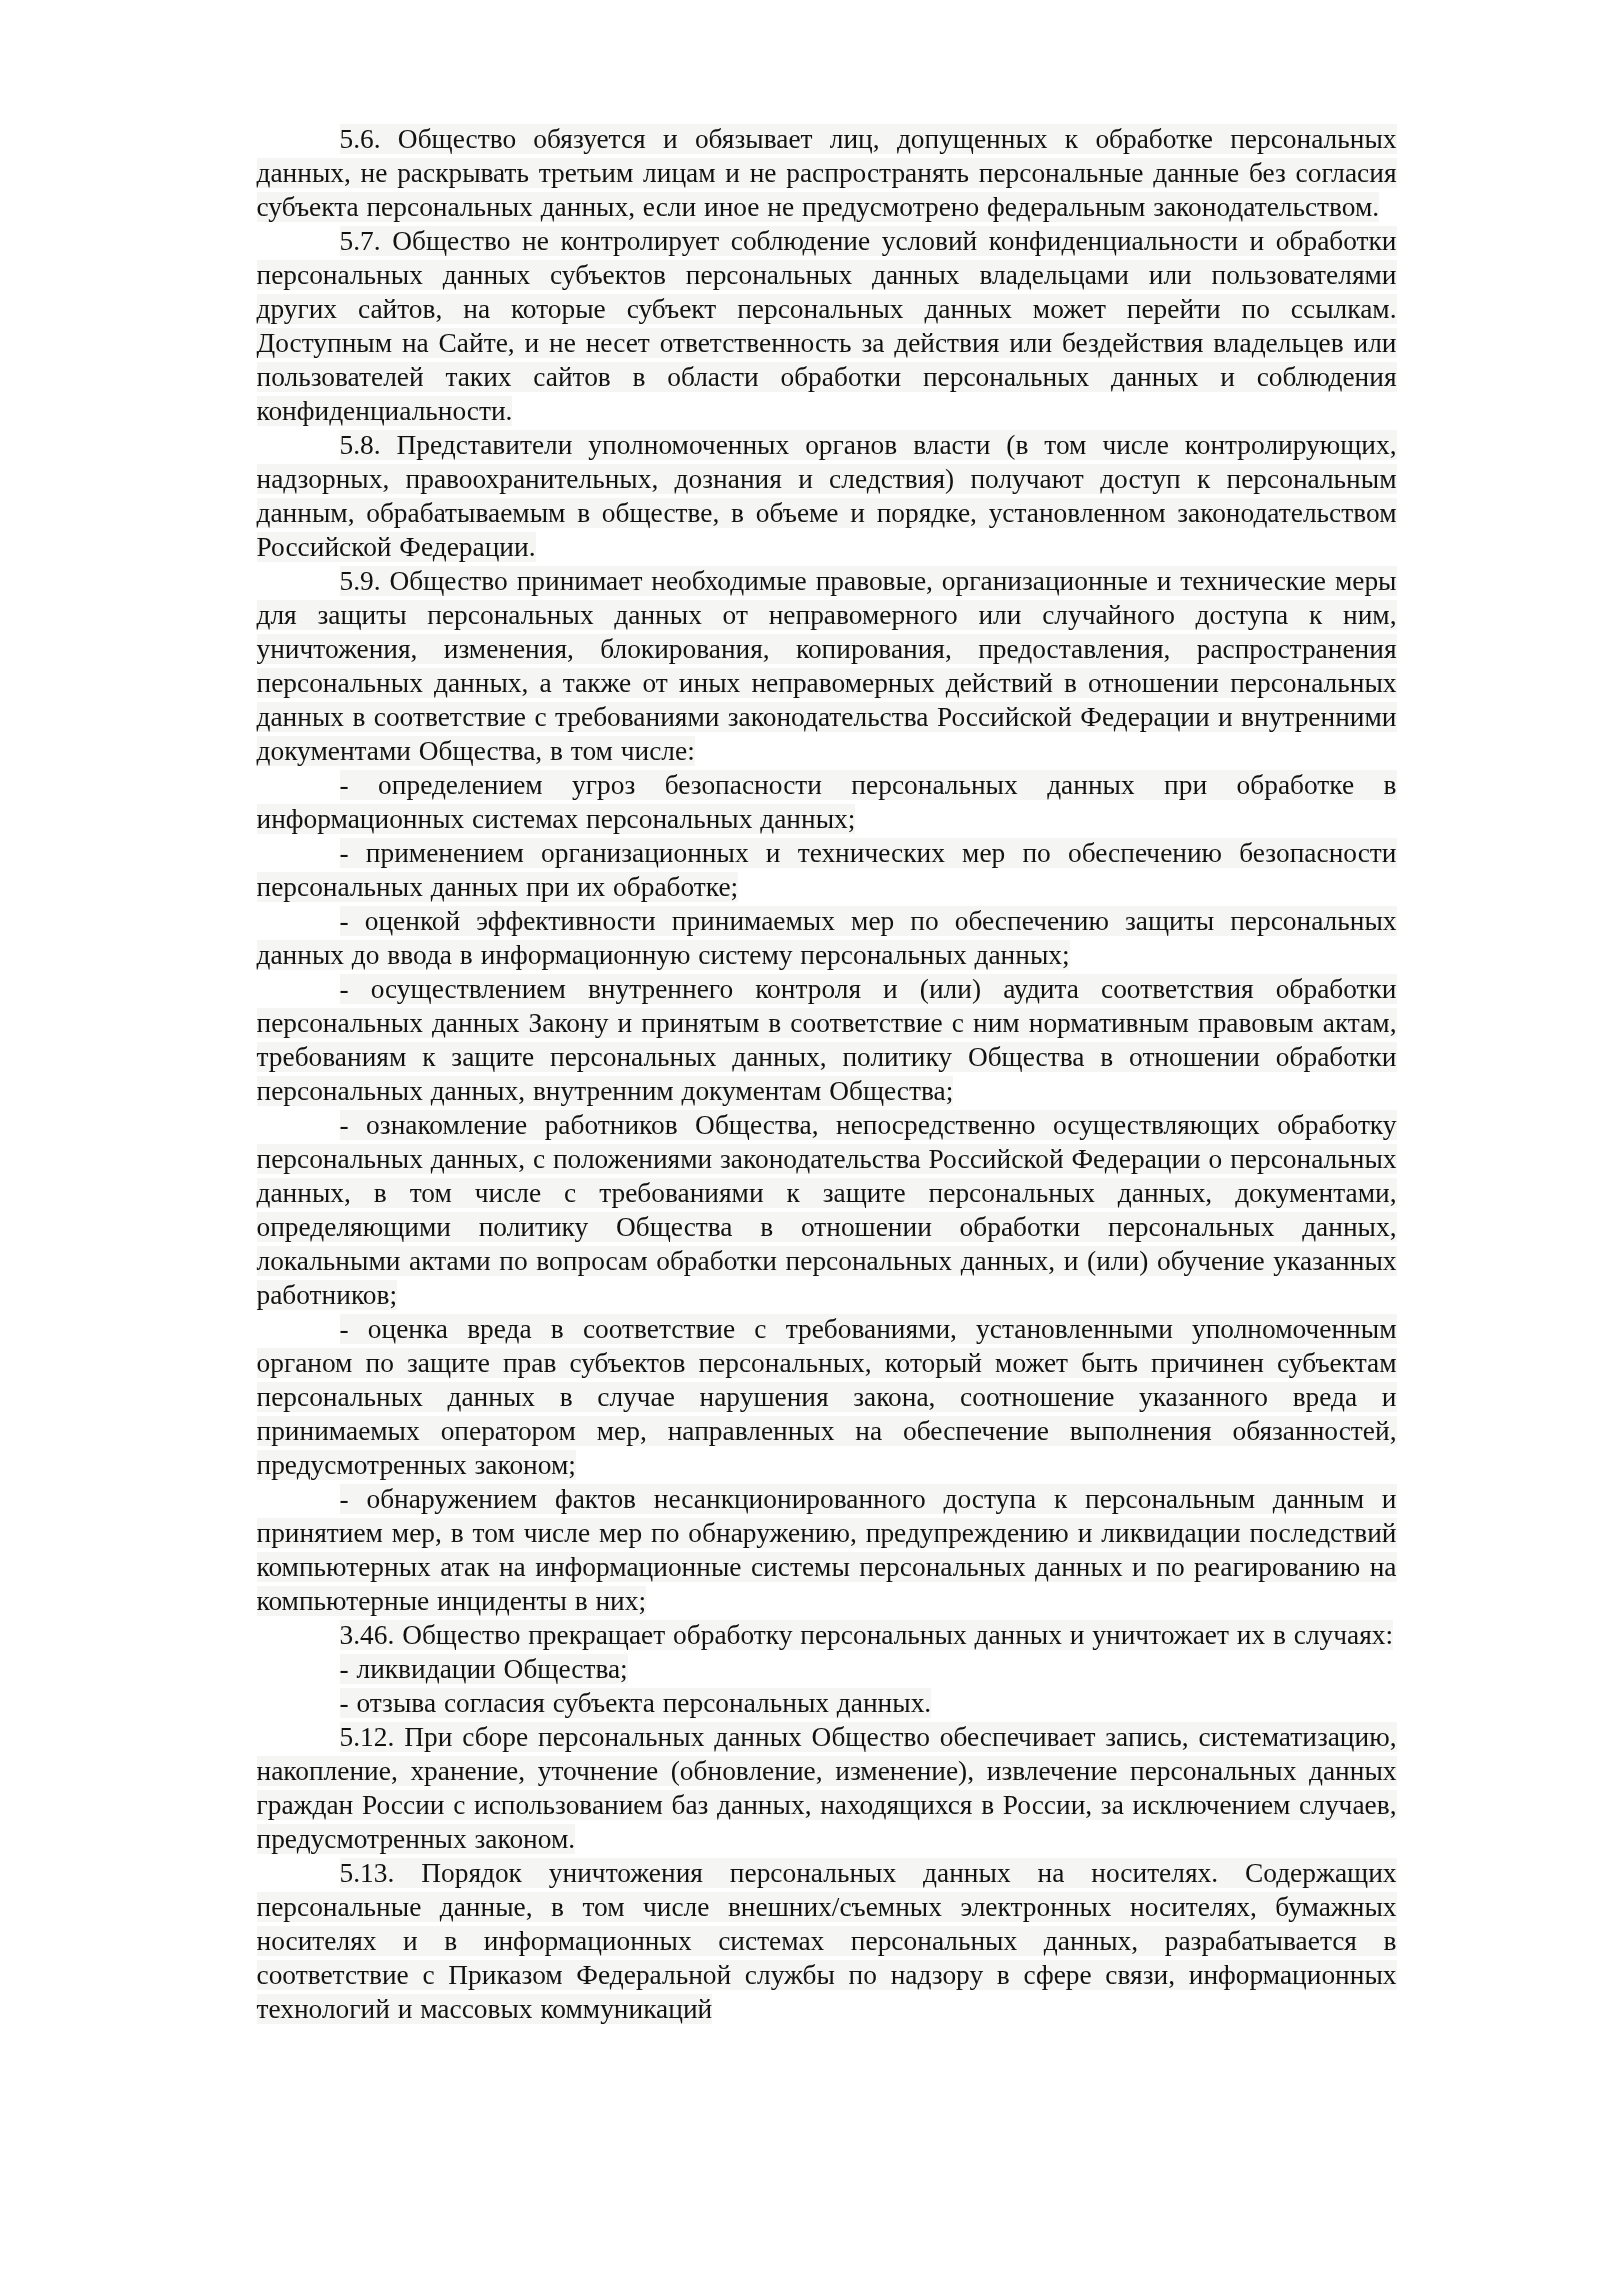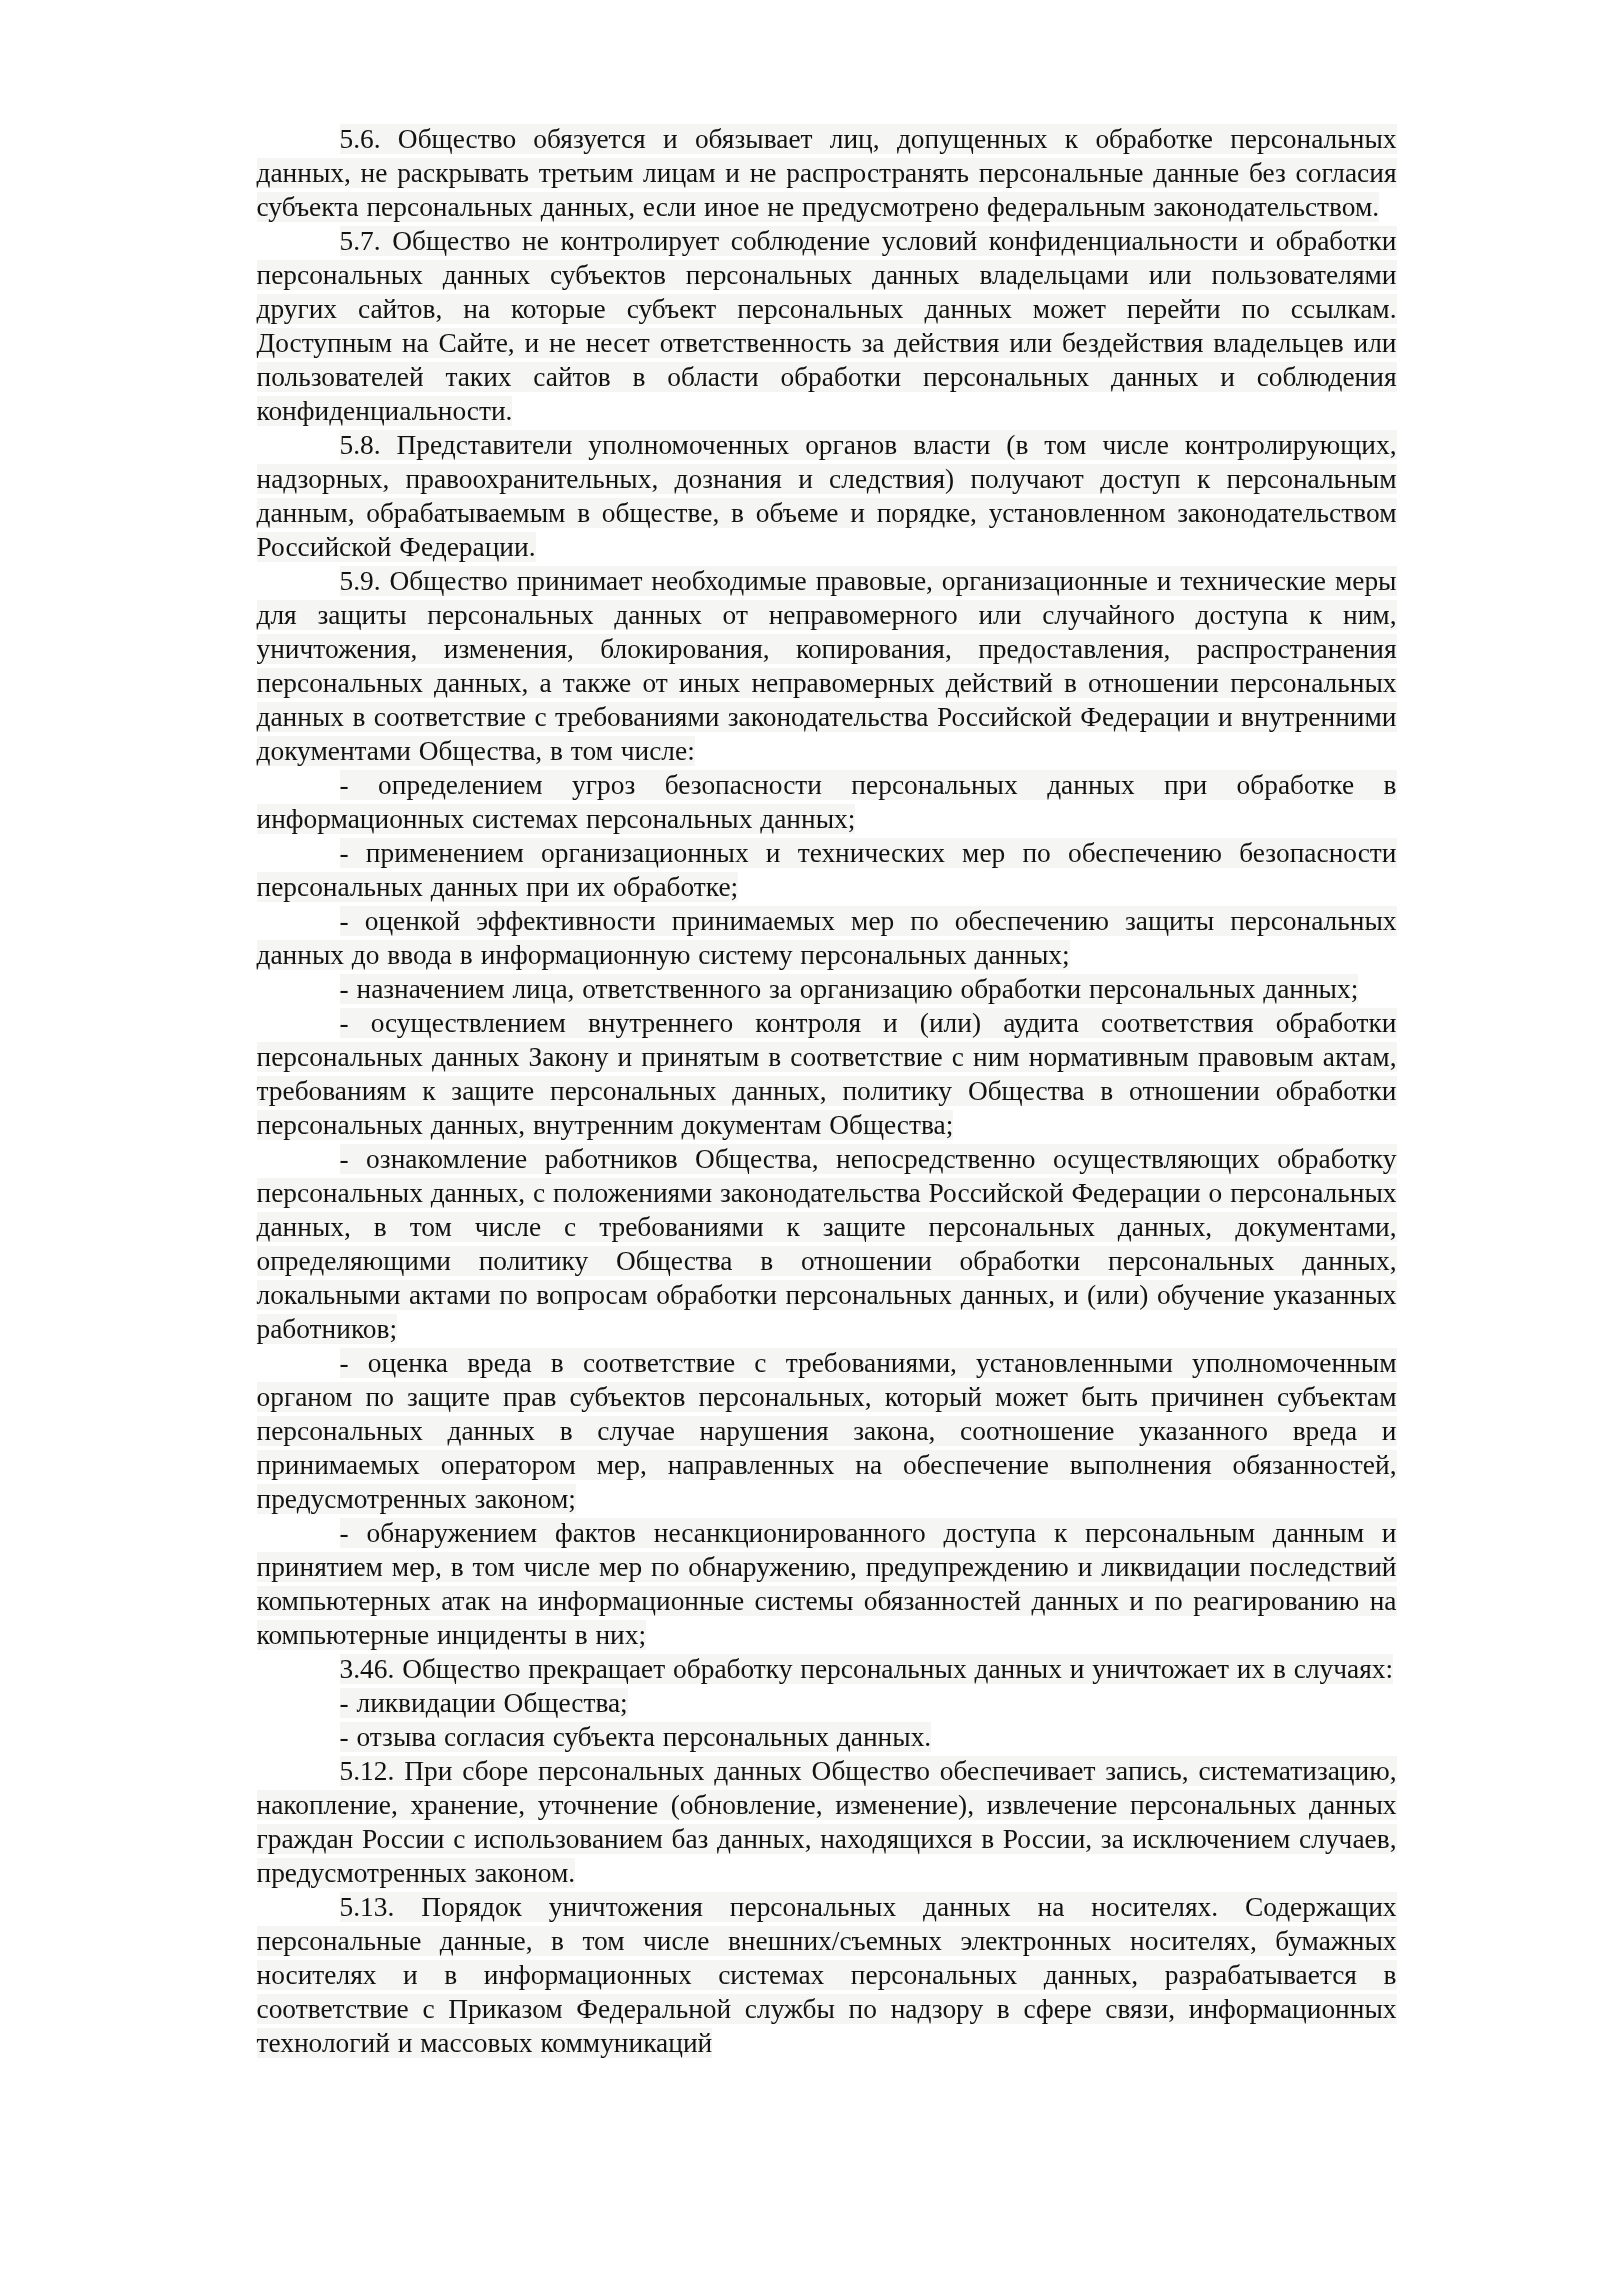--- a/index.html
+++ b/index.html
@@ -36,24 +36,23 @@
 <body>
 
 <div class="page">
   <p class="para"><span class="ink">5.6. Общество обязуется и обязывает лиц, допущенных к обработке персональных данных, не раскрывать третьим лицам и не распространять персональные данные без согласия субъекта персональных данных, если иное не предусмотрено федеральным законодательством.</span></p>
   <p class="para"><span class="ink">5.7. Общество не контролирует соблюдение условий конфиденциальности и обработки персональных данных субъектов персональных данных владельцами или пользователями других сайтов, на которые субъект персональных данных может перейти по ссылкам. Доступным на Сайте, и не несет ответственность за действия или бездействия владельцев или пользователей таких сайтов в области обработки персональных данных и соблюдения конфиденциальности.</span></p>
   <p class="para"><span class="ink">5.8. Представители уполномоченных органов власти (в том числе контролирующих, надзорных, правоохранительных, дознания и следствия) получают доступ к персональным данным, обрабатываемым в обществе, в объеме и порядке, установленном законодательством Российской Федерации.</span></p>
   <p class="para"><span class="ink">5.9. Общество принимает необходимые правовые, организационные и технические меры для защиты персональных данных от неправомерного или случайного доступа к ним, уничтожения, изменения, блокирования, копирования, предоставления, распространения персональных данных, а также от иных неправомерных действий в отношении персональных данных в соответствие с требованиями законодательства Российской Федерации и внутренними документами Общества, в том числе:</span></p>
   <p class="para"><span class="ink">- определением угроз безопасности персональных данных при обработке в информационных системах персональных данных;</span></p>
   <p class="para"><span class="ink">- применением организационных и технических мер по обеспечению безопасности персональных данных при их обработке;</span></p>
   <p class="para"><span class="ink">- оценкой эффективности принимаемых мер по обеспечению защиты персональных данных до ввода в информационную систему персональных данных;</span></p>
-  <p class="para"><span class="ink">- назначением лица, ответственного за организацию обработки персональных данных;</span></p>
   <p class="para"><span class="ink">- осуществлением внутреннего контроля и (или) аудита соответствия обработки персональных данных Закону и принятым в соответствие с ним нормативным правовым актам, требованиям к защите персональных данных, политику Общества в отношении обработки персональных данных, внутренним документам Общества;</span></p>
   <p class="para"><span class="ink">- ознакомление работников Общества, непосредственно осуществляющих обработку персональных данных, с положениями законодательства Российской Федерации о персональных данных, в том числе с требованиями к защите персональных данных, документами, определяющими политику Общества в отношении обработки персональных данных, локальными актами по вопросам обработки персональных данных, и (или) обучение указанных работников;</span></p>
   <p class="para"><span class="ink">- оценка вреда в соответствие с требованиями, установленными уполномоченным органом по защите прав субъектов персональных, который может быть причинен субъектам персональных данных в случае нарушения закона, соотношение указанного вреда и принимаемых оператором мер, направленных на обеспечение выполнения обязанностей, предусмотренных законом;</span></p>
-  <p class="para"><span class="ink">- обнаружением фактов несанкционированного доступа к персональным данным и принятием мер, в том числе мер по обнаружению, предупреждению и ликвидации последствий компьютерных атак на информационные системы обязанностей данных и по реагированию на компьютерные инциденты в них;</span></p>
+  <p class="para"><span class="ink">- обнаружением фактов несанкционированного доступа к персональным данным и принятием мер, в том числе мер по обнаружению, предупреждению и ликвидации последствий компьютерных атак на информационные системы персональных данных и по реагированию на компьютерные инциденты в них;</span></p>
   <p class="para"><span class="ink">3.46. Общество прекращает обработку персональных данных и уничтожает их в случаях:</span></p>
   <p class="para"><span class="ink">- ликвидации Общества;</span></p>
   <p class="para"><span class="ink">- отзыва согласия субъекта персональных данных.</span></p>
   <p class="para"><span class="ink">5.12. При сборе персональных данных Общество обеспечивает запись, систематизацию, накопление, хранение, уточнение (обновление, изменение), извлечение персональных данных граждан России с использованием баз данных, находящихся в России, за исключением случаев, предусмотренных законом.</span></p>
   <p class="para"><span class="ink">5.13. Порядок уничтожения персональных данных на носителях. Содержащих персональные данные, в том числе внешних/съемных электронных носителях, бумажных носителях и в информационных системах персональных данных, разрабатывается в соответствие с Приказом Федеральной службы по надзору в сфере связи, информационных технологий и массовых коммуникаций</span></p>
 </div>
 
 
 </body></html>

